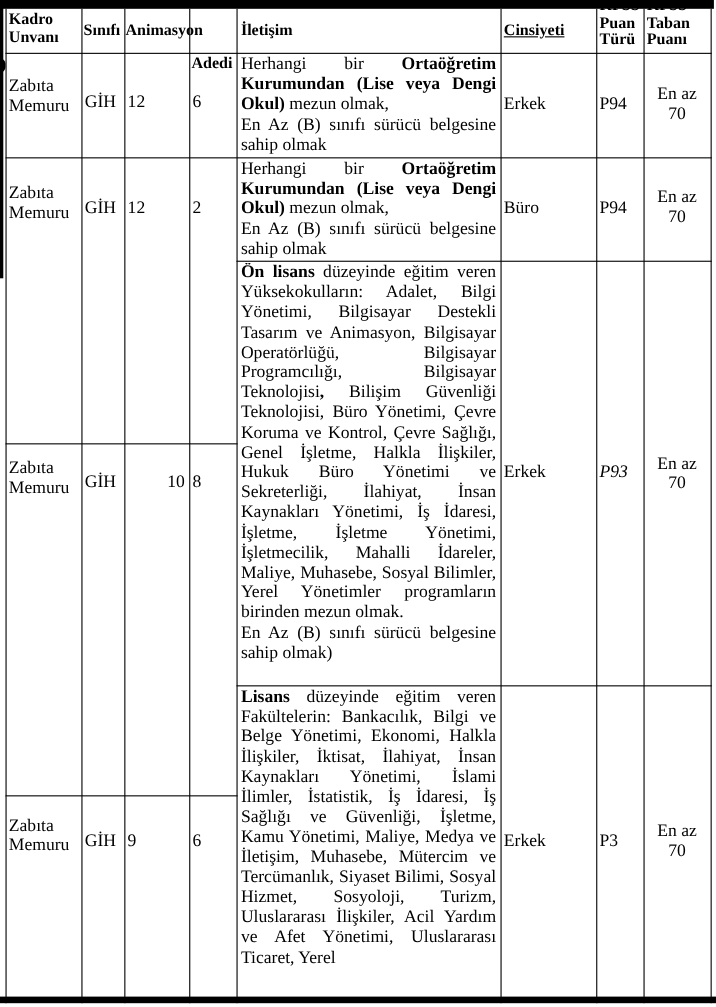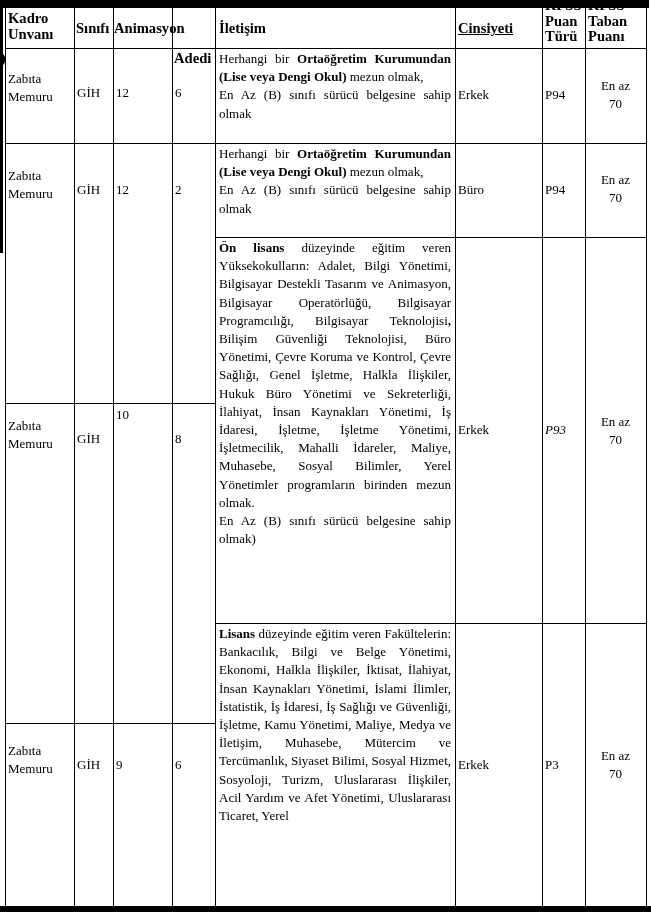--- a/index.html
+++ b/index.html
@@ -29,21 +29,21 @@
   .hdr-derecesi { left: 114px; top: 20px; }
   .hdr-adedi { left: 174px; top: 5px; margin-top: 45px; }
   .hdr-niteligi { left: 219px; top: 20px; }
   .hdr-cinsiyeti { left: 458px; top: 20px; text-decoration: underline; }
   .hdr-ptu   { left: 545px; top: -2px; width: 40px; line-height: 15.5px; }
   .hdr-taban { left: 588px; top: -2px; width: 57px; line-height: 15.5px; }
 
   
   .cell {
     position: absolute; z-index: 2;
-    font-size: 13px; line-height: 18.2px;
+    font-size: 16px; line-height: 18.2px;
   }
   .c-nit { text-align: justify; overflow: hidden; }
   .c-taban { text-align: center; }
 
   
   .top-crop-bar { position: absolute; left: 0; top: 0; width: 649px; height: 8px; background: #000; z-index: 5; }
   .bottom-crop-bar { position: absolute; left: 0; top: 906px; width: 651px; height: 6px; background: #000; z-index: 5; }
   .left-crop-line { position: absolute; left: 0; top: 0; width: 3px; height: 253px; background: #000; z-index: 5; }
   .left-edge-artifact { position: absolute; left: 0; top: 53px; width: 5px; height: 13px; background: #000; border-radius: 0 7px 7px 0; z-index: 5; }
 </style>
@@ -73,21 +73,21 @@
       <div class="cell" style="left: 8px; width: 64px; top: 167px;">Zabıta Memuru</div>
       <div class="cell" style="left: 77px; width: 34px; top: 181px;">GİH</div>
       <div class="cell" style="left: 116px; width: 52px; top: 181px;">12</div>
       <div class="cell" style="left: 175px; width: 36px; top: 181px;">2</div>
       <div class="cell c-nit" style="left: 219px; width: 232px; top: 145px; height: 91px;"><span>Herhangi bir </span><b>Ortaöğretim Kurumundan (Lise veya Dengi Okul)</b><span> mezun olmak,</span><br><span>En Az (B) sınıfı sürücü belgesine sahip olmak</span></div>
       <div class="cell" style="left: 458px; width: 80px; top: 181px;">Büro</div>
       <div class="cell" style="left: 545px; width: 38px; top: 181px;">P94</div>
       <div class="cell c-taban" style="left: 587px; width: 57px; top: 171px;">En az<br>70</div>
       <div class="cell" style="left: 8px; width: 64px; top: 417px;">Zabıta Memuru</div>
       <div class="cell" style="left: 77px; width: 34px; top: 430px;">GİH</div>
-      <div class="cell" style="left: 116px; width: 52px; top: 406px;">10</div>
+      <div class="cell" style="left: 116px; width: 52px; top: 430px; text-align: right;">10</div>
       <div class="cell" style="left: 175px; width: 36px; top: 430px;">8</div>
       <div class="cell c-nit" style="left: 219px; width: 232px; top: 239px; height: 383px;"><b>Ön lisans</b><span> düzeyinde eğitim veren Yüksekokulların: Adalet, Bilgi Yönetimi, Bilgisayar Destekli Tasarım ve Animasyon, Bilgisayar Operatörlüğü, Bilgisayar Programcılığı, Bilgisayar Teknolojisi</span><b>,</b><span> Bilişim Güvenliği Teknolojisi, Büro Yönetimi, Çevre Koruma ve Kontrol, Çevre Sağlığı, Genel İşletme, Halkla İlişkiler, Hukuk Büro Yönetimi ve Sekreterliği, İlahiyat, İnsan Kaynakları Yönetimi, İş İdaresi, İşletme, İşletme Yönetimi, İşletmecilik, Mahalli İdareler, Maliye, Muhasebe, Sosyal Bilimler, Yerel Yönetimler programların birinden mezun olmak.</span><br><span>En Az (B) sınıfı sürücü belgesine sahip olmak)</span></div>
       <div class="cell" style="left: 458px; width: 80px; top: 421px;">Erkek</div>
       <div class="cell" style="left: 545px; width: 38px; top: 421px; font-style: italic;">P93</div>
       <div class="cell c-taban" style="left: 587px; width: 57px; top: 413px;">En az<br>70</div>
       <div class="cell" style="left: 8px; width: 64px; top: 742px;">Zabıta Memuru</div>
       <div class="cell" style="left: 77px; width: 34px; top: 756px;">GİH</div>
       <div class="cell" style="left: 116px; width: 52px; top: 756px;">9</div>
       <div class="cell" style="left: 175px; width: 36px; top: 756px;">6</div>
       <div class="cell c-nit" style="left: 219px; width: 232px; top: 625px; height: 281px;"><b>Lisans</b><span> düzeyinde eğitim veren Fakültelerin: Bankacılık, Bilgi ve Belge Yönetimi, Ekonomi, Halkla İlişkiler, İktisat, İlahiyat, İnsan Kaynakları Yönetimi, İslami İlimler, İstatistik, İş İdaresi, İş Sağlığı ve Güvenliği, İşletme, Kamu Yönetimi, Maliye, Medya ve İletişim, Muhasebe, Mütercim ve Tercümanlık, Siyaset Bilimi, Sosyal Hizmet, Sosyoloji, Turizm, Uluslararası İlişkiler, Acil Yardım ve Afet Yönetimi, Uluslararası Ticaret, Yerel</span></div>

